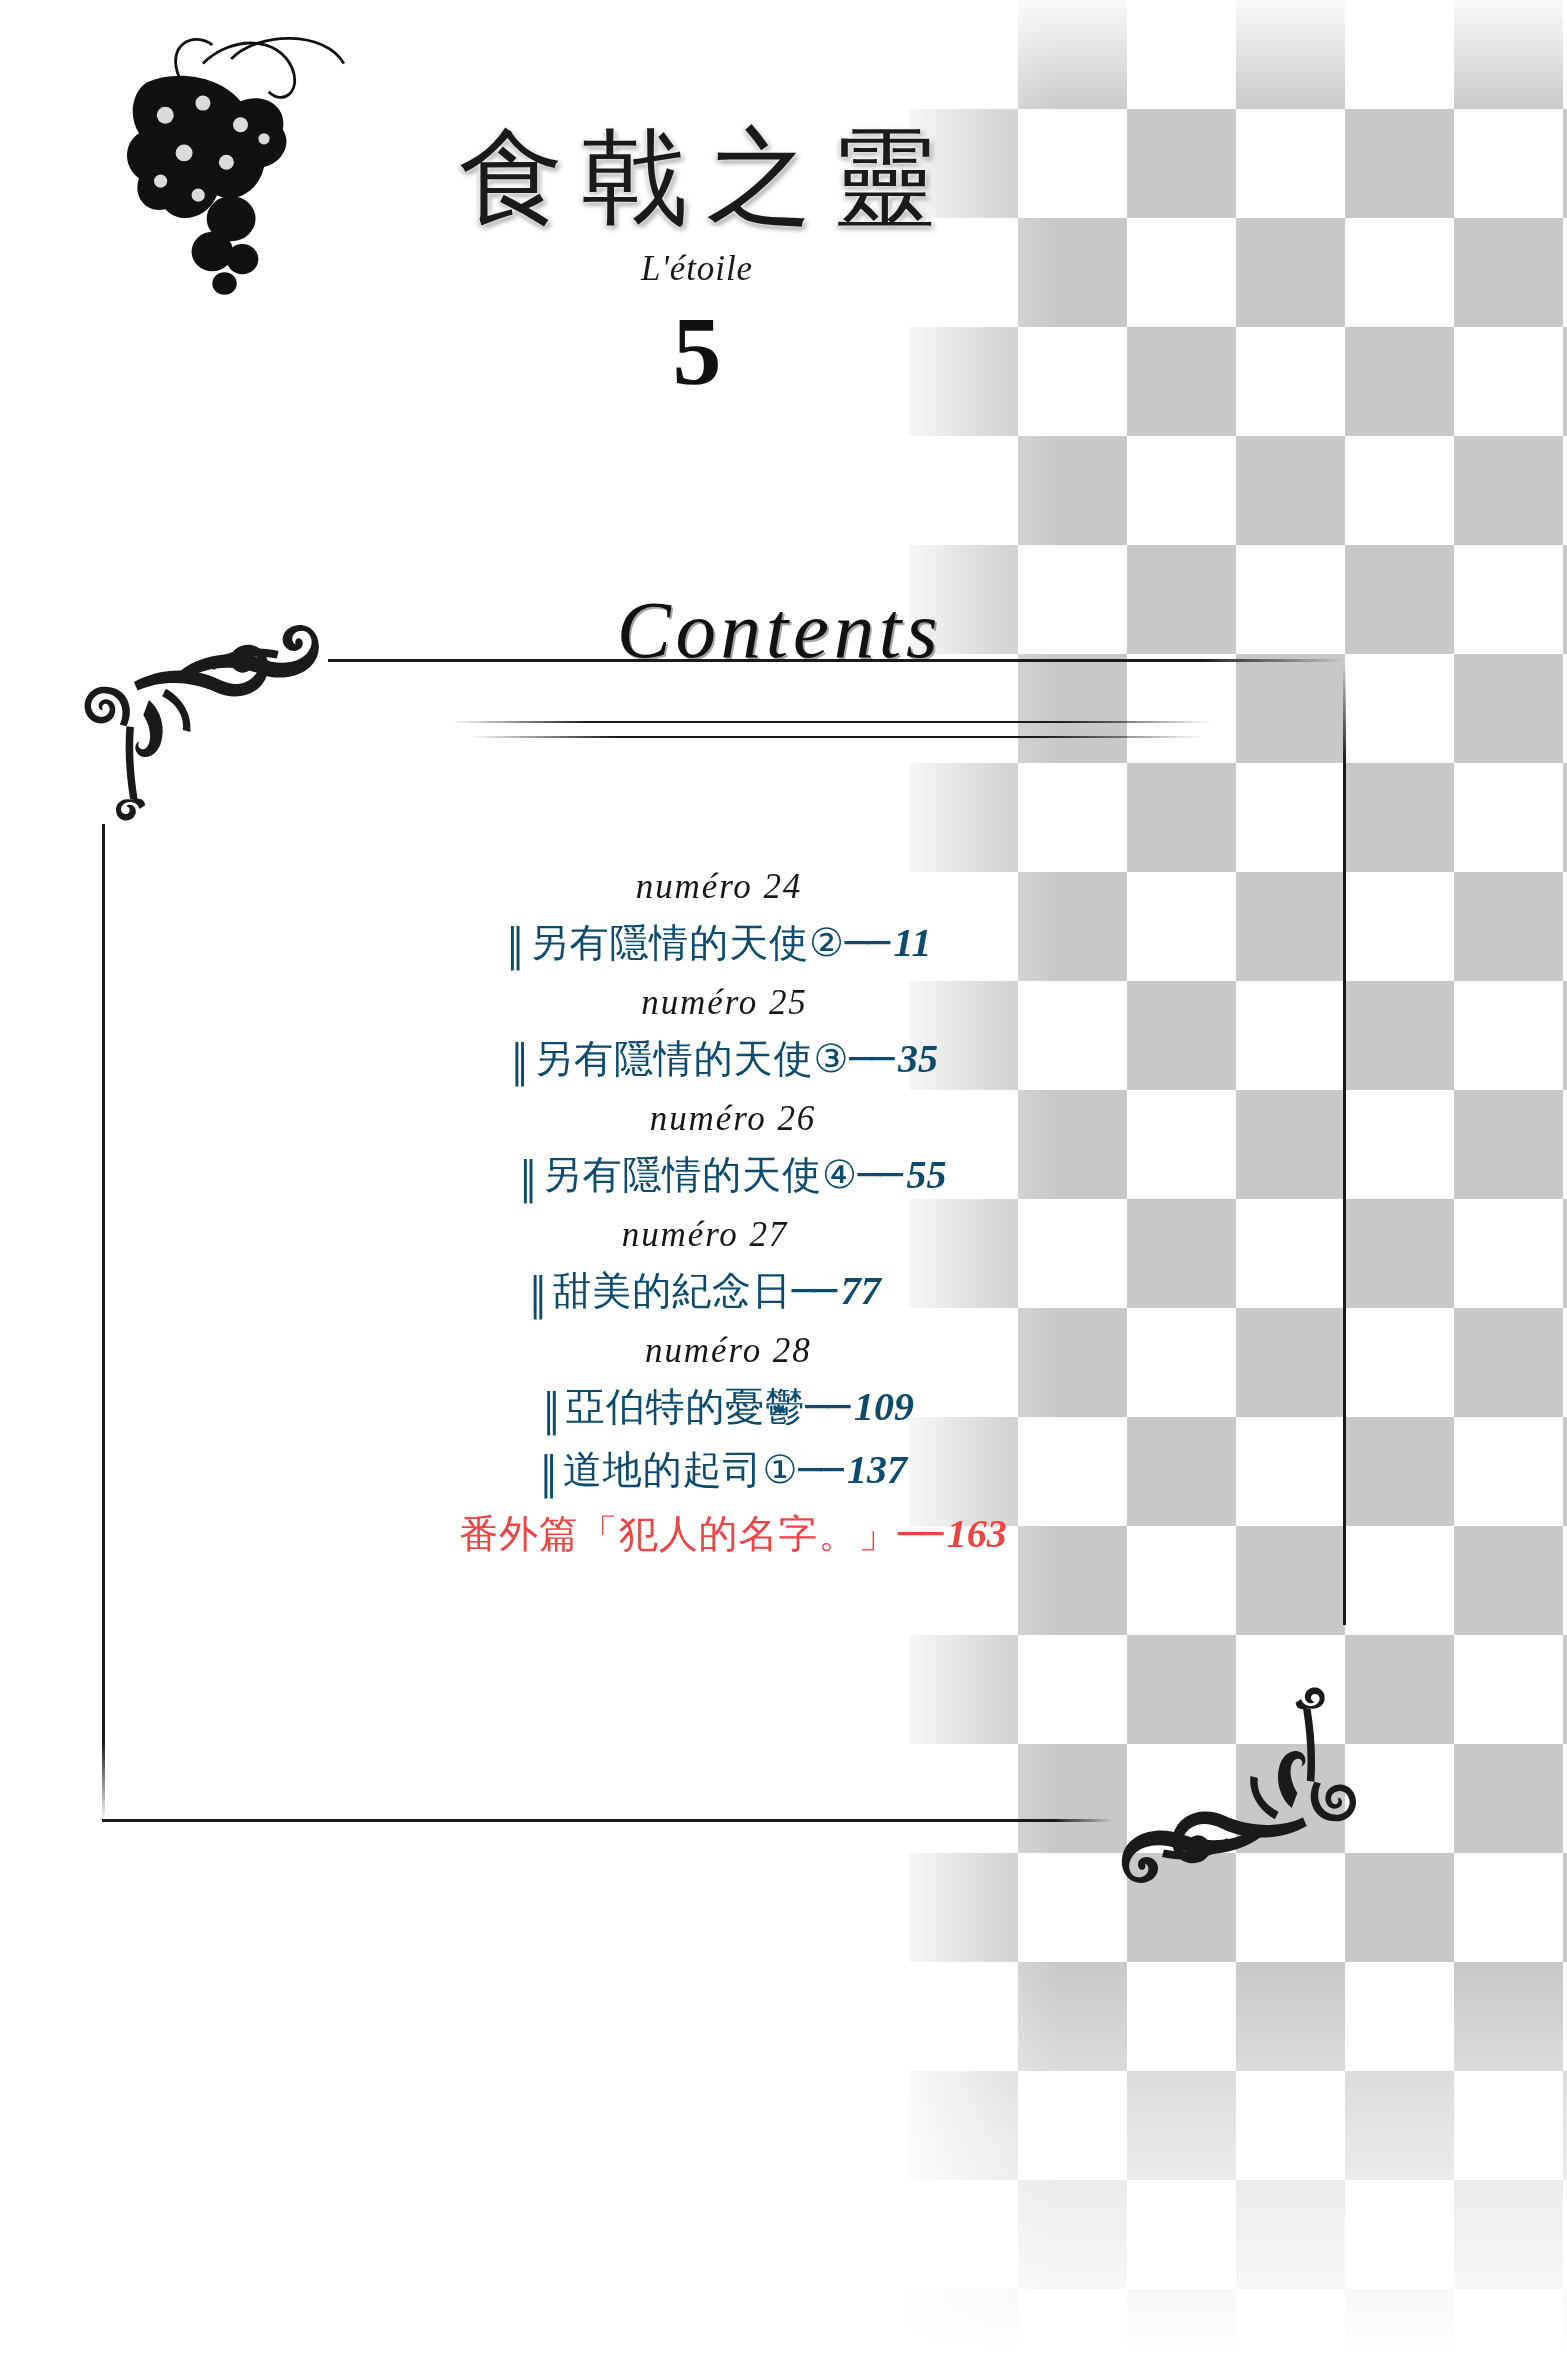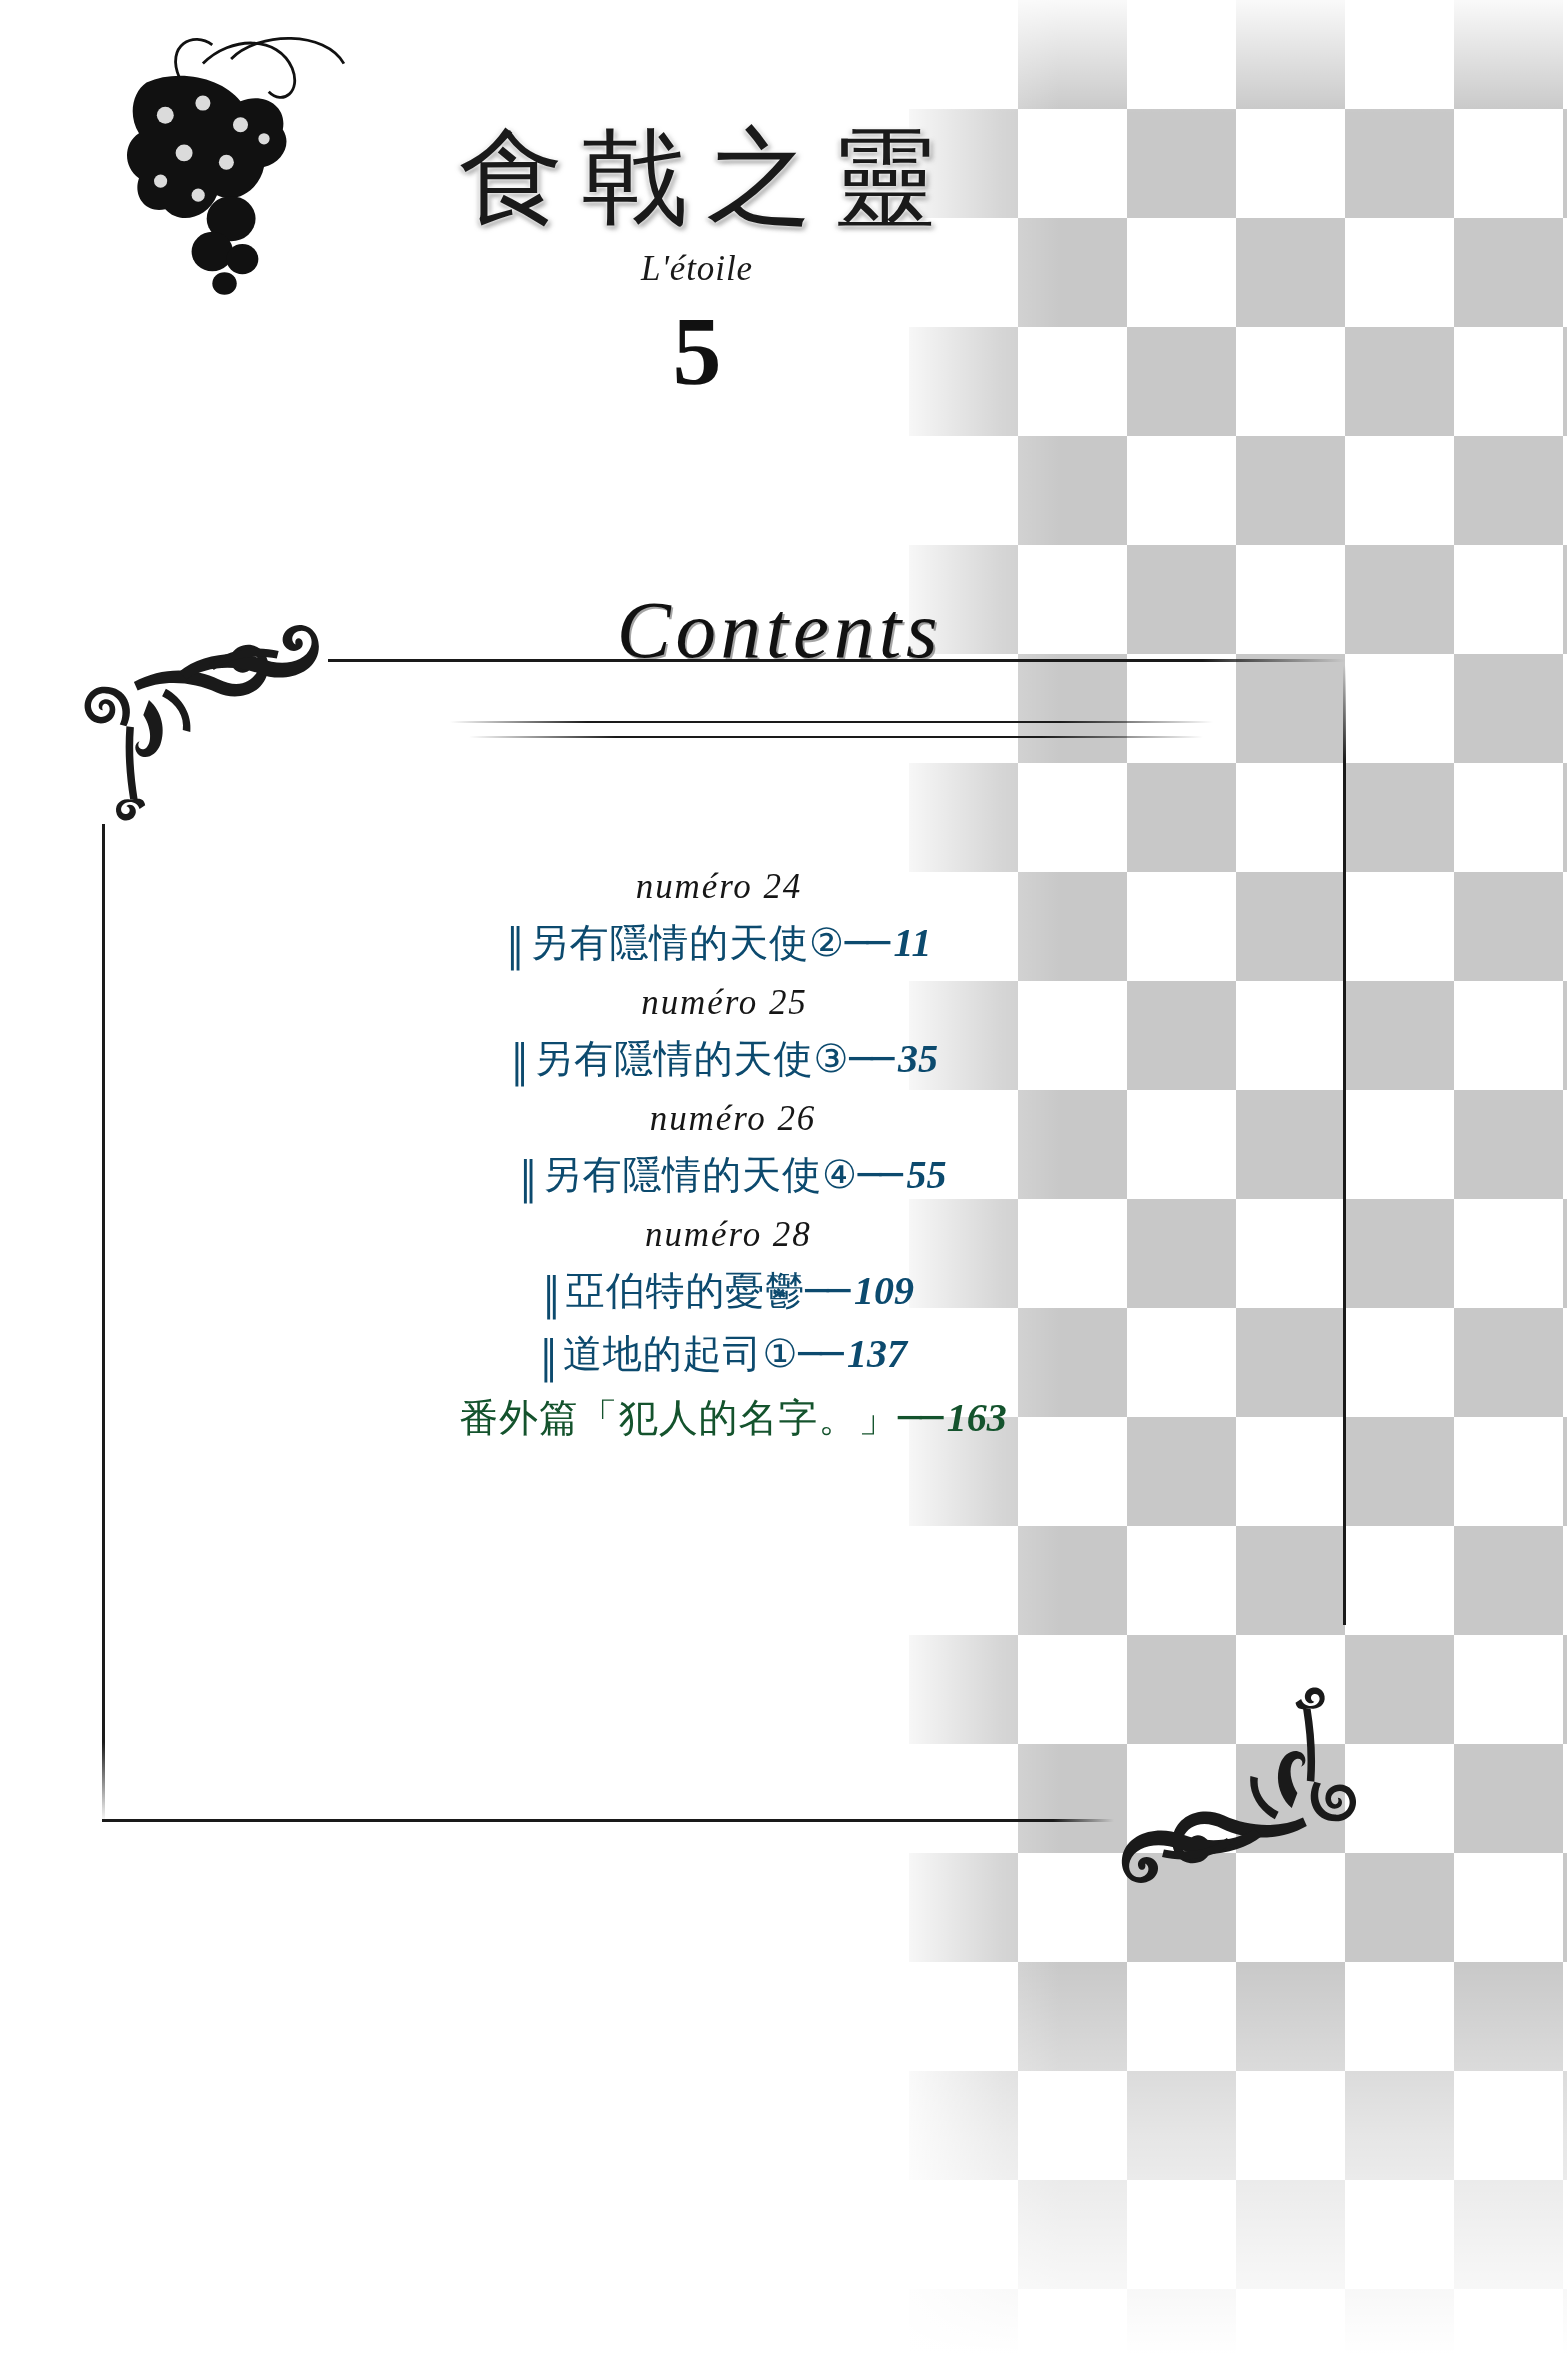--- a/index.html
+++ b/index.html
@@ -236,21 +236,21 @@
   .page-num {
     font-family: "Liberation Serif", serif;
     font-style: italic;
     font-weight: bold;
     font-size: 40px;
     margin-left: 5.6px;
   }
   .extra-row {
     font-family: "DejaVu Sans", sans-serif;
     font-size: 39px;
-    color: #14532d;
+    color: #ef4444;
     line-height: 1.45;
     white-space: nowrap;
     margin-top: 3px;
     text-align: center;
   }
   
   .shift-a { padding-right: 28px; text-align: center; }
   .shift-b { padding-right: 17px; }
   .shift-c { padding-right: 0px; }
   .shift-d { padding-right: 56px; }
@@ -407,20 +407,29 @@
     <div class="chapter-entry">
       <div class="numero shift-c">
         <span>numéro</span>
         <span>26</span>
       </div>
       <div class="chapter-row shift-c">
         <span class="fork-icon">‖</span><span class="chapter-title">另有隱情的天使④</span><span class="dash">──</span><span class="page-num">55</span>
       </div>
     </div>
 
+    <div class="chapter-entry">
+      <div class="numero shift-d">
+        <span>numéro</span>
+        <span>27</span>
+      </div>
+      <div class="chapter-row shift-d">
+        <span class="fork-icon">‖</span><span class="chapter-title">甜美的紀念日</span><span class="dash">──</span><span class="page-num">77</span>
+      </div>
+    </div>
 
     <div class="chapter-entry">
       <div class="numero shift-e">
         <span>numéro</span>
         <span>28</span>
       </div>
       <div class="chapter-row shift-e">
         <span class="fork-icon">‖</span><span class="chapter-title">亞伯特的憂鬱</span><span class="dash">──</span><span class="page-num">109</span>
       </div>
     </div>

